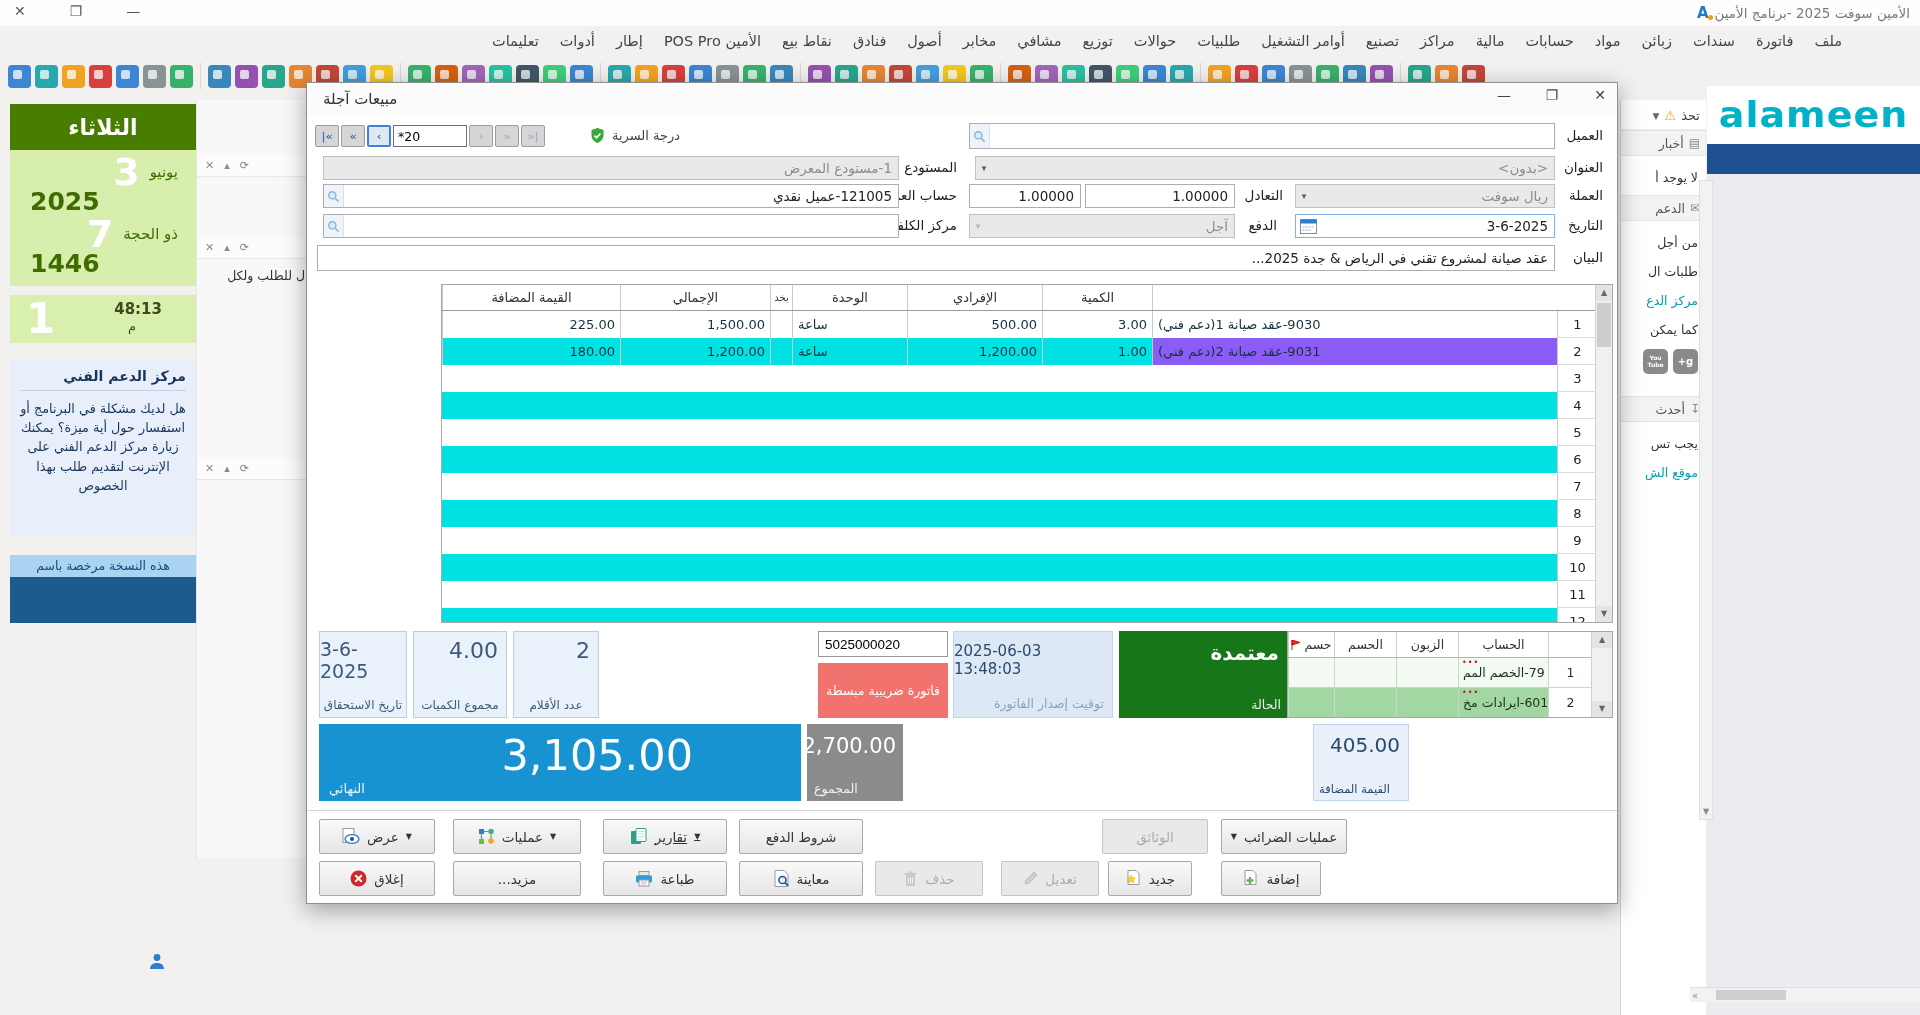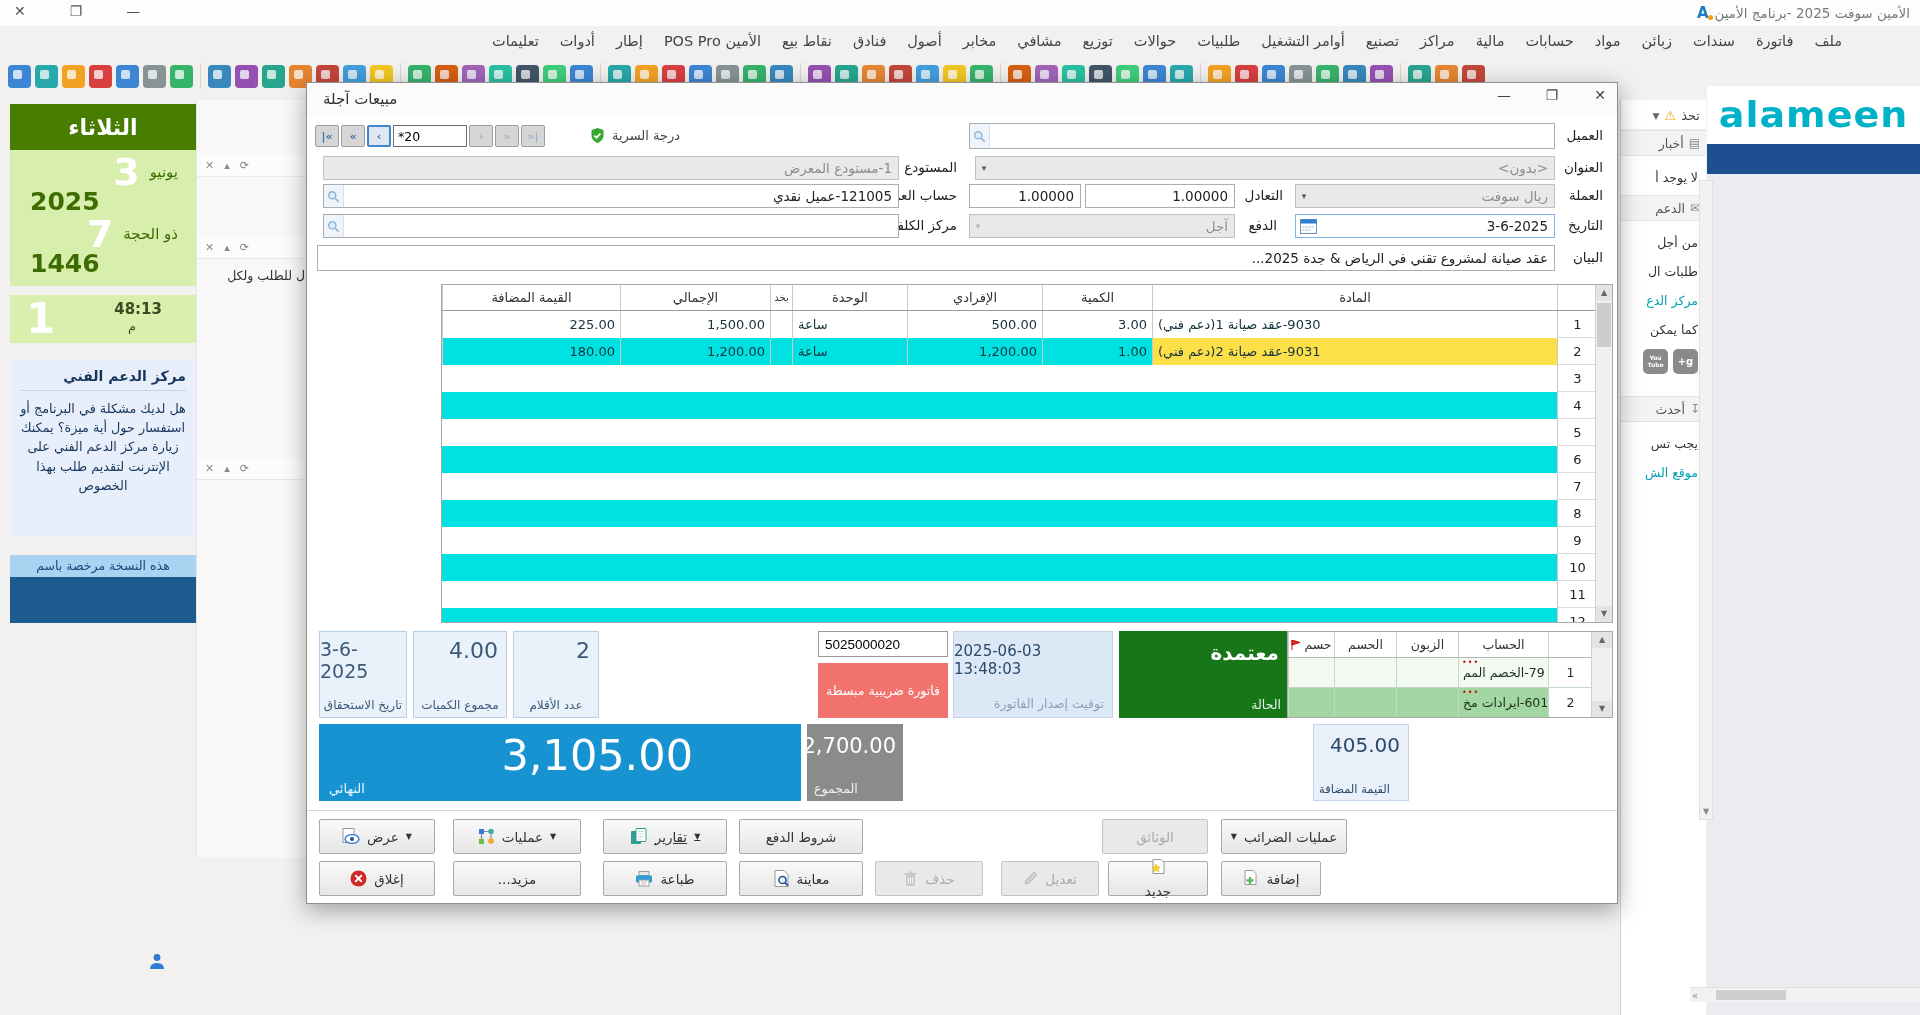--- a/index.html
+++ b/index.html
@@ -479,42 +479,41 @@
     </div>
 
     <div id="grid">
       <div id="grid-head">
           <div class="gh" style="width: 178px; font-size: 13px;">القيمة المضافة</div>
           <div class="gh" style="width: 150px; font-size: 13px;">الإجمالي</div>
           <div class="gh" style="width: 22px; font-size: 10px;">يخد</div>
           <div class="gh" style="width: 115px; font-size: 13px;">الوحدة</div>
           <div class="gh" style="width: 135px; font-size: 13px;">الإفرادي</div>
           <div class="gh" style="width: 110px; font-size: 13px;">الكمية</div>
-          <div class="gh" style="width: 405px; font-size: 13px;">المادة</div>
           <div class="gh" style="width: 40px;"></div>
         </div>
       <div id="grid-body">
           <div class="grow">
             <div class="gc bordered num" style="width: 178px; background: rgb(255, 255, 255);">225.00</div>
             <div class="gc bordered num" style="width: 150px; background: rgb(255, 255, 255);">1,500.00</div>
             <div class="gc bordered num" style="width: 22px; background: rgb(255, 255, 255);"></div>
             <div class="gc bordered rtl" style="width: 115px; background: rgb(255, 255, 255);">ساعة</div>
             <div class="gc bordered num" style="width: 135px; background: rgb(255, 255, 255);">500.00</div>
             <div class="gc bordered num" style="width: 110px; background: rgb(255, 255, 255);">3.00</div>
             <div class="gc bordered rtl" style="width: 405px; background: rgb(255, 255, 255);">9030-عقد صيانة 1(دعم فني)</div>
             <div class="gnum" style="width: 40px;">1</div>
           </div>
           <div class="grow">
             <div class="gc bordered num" style="width: 178px; background: rgb(0, 226, 226);">180.00</div>
             <div class="gc bordered num" style="width: 150px; background: rgb(0, 226, 226);">1,200.00</div>
             <div class="gc bordered num" style="width: 22px; background: rgb(0, 226, 226);"></div>
             <div class="gc bordered rtl" style="width: 115px; background: rgb(0, 226, 226);">ساعة</div>
             <div class="gc bordered num" style="width: 135px; background: rgb(0, 226, 226);">1,200.00</div>
             <div class="gc bordered num" style="width: 110px; background: rgb(0, 226, 226);">1.00</div>
-            <div class="gc bordered rtl" style="width: 405px; background: #fde047;">9031-عقد صيانة 2(دعم فني)</div>
+            <div class="gc bordered rtl" style="width: 405px; background: #8b5cf6;">9031-عقد صيانة 2(دعم فني)</div>
             <div class="gnum" style="width: 40px;">2</div>
           </div>
           <div class="grow">
             <div style="width: 1115px; background: rgb(255, 255, 255);"></div>
             <div class="gnum" style="width: 40px;">3</div>
           </div>
           <div class="grow">
             <div style="width: 1115px; background: rgb(0, 226, 226);"></div>
             <div class="gnum" style="width: 40px;">4</div>
           </div>
@@ -734,21 +733,21 @@
       <span class="lbl">حذف</span>
     </div>
     <div class="btn row2 disabled" style="left:694px; width:98px;">
       <span class="ico">
           <svg width="15" height="15" viewb="" ox="0 0 15 15" viewBox="0 0 15 15">
             <path d="M2 13l1-4 8-8 3 3-8 8z" fill="#cfcfcf" stroke="#bdbdbd"></path>
           </svg>
         </span>
       <span class="lbl">تعديل</span>
     </div>
-    <div class="btn row2" style="left:801px; width:100px;flex-direction:column;">
+    <div class="btn row2" style="left:801px; width:84px;">
       <span class="ico">
           <svg width="17" height="17" viewBox="0 0 17 17">
             <path d="M3 0.5h8l3 3V14.5H3z" fill="#fff" stroke="#9a9a9a"></path>
             <path d="M6 8.2l1.6 3.2 3.5.4-2.6 2.3.7 3.4-3.2-1.8-3.1 1.8.7-3.4L1 11.8l3.5-.4z" transform="translate(1,-2) scale(0.85)" fill="#f5d327" stroke="#d9b30f" stroke-width=".6"></path>
           </svg>
         </span>
       <span class="lbl">جديد</span>
     </div>
     <div class="btn row2" style="left:914px; width:100px;">
       <span class="ico">

